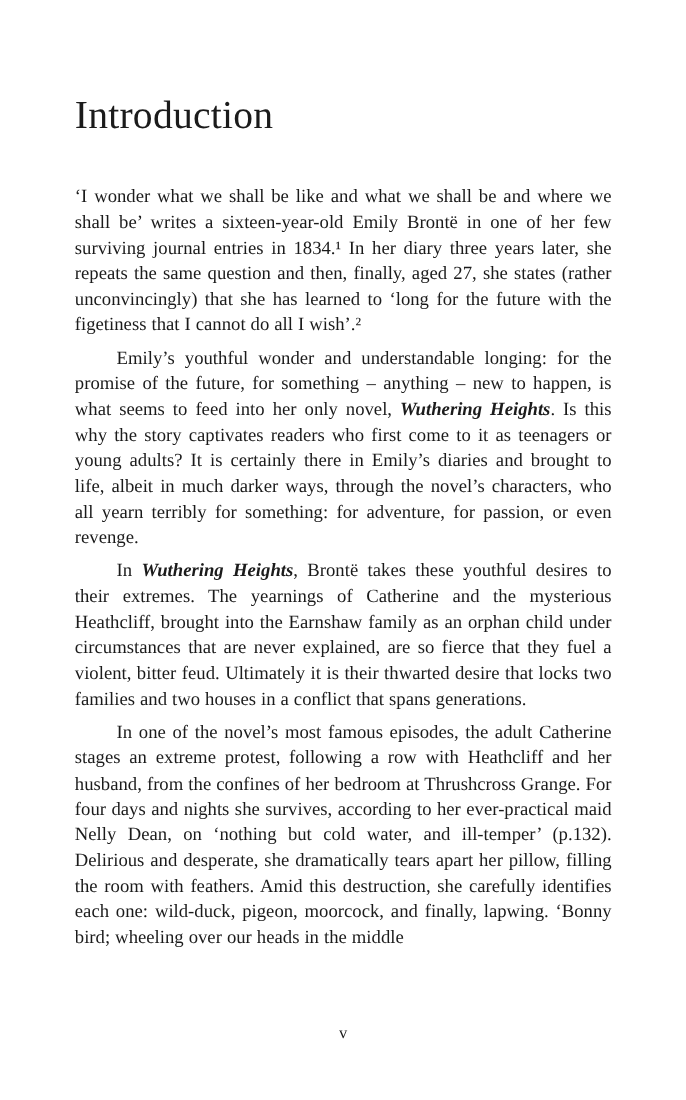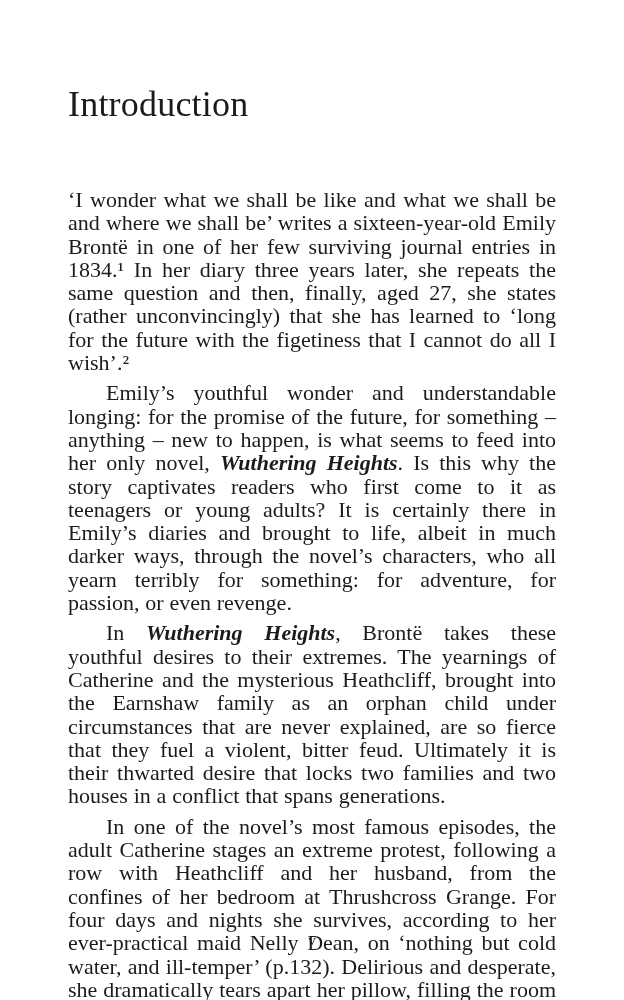--- a/index.html
+++ b/index.html
@@ -20,26 +20,26 @@
   .content {
     position: absolute;
     left: 68px;
     top: 84px;
     width: 488px;
   }
   .chapter-title {
     font-size: 36px;
     line-height: 40px;
     font-weight: normal;
-    margin: 0 0 64px 0;
+    margin: 0 0 43px 0;
     letter-spacing: 0.2px;
   }
   .body-text p {
     margin: 0 0 7px 0;
-    font-size: 22px;
+    font-size: 17px;
     line-height: 23.3px;
     text-align: justify;
     text-indent: 38px;
     hyphens: none;
     word-spacing: 0.3px;
   }
   .body-text p.no-indent {
     text-indent: 0;
   }
   .body-text .italic {

